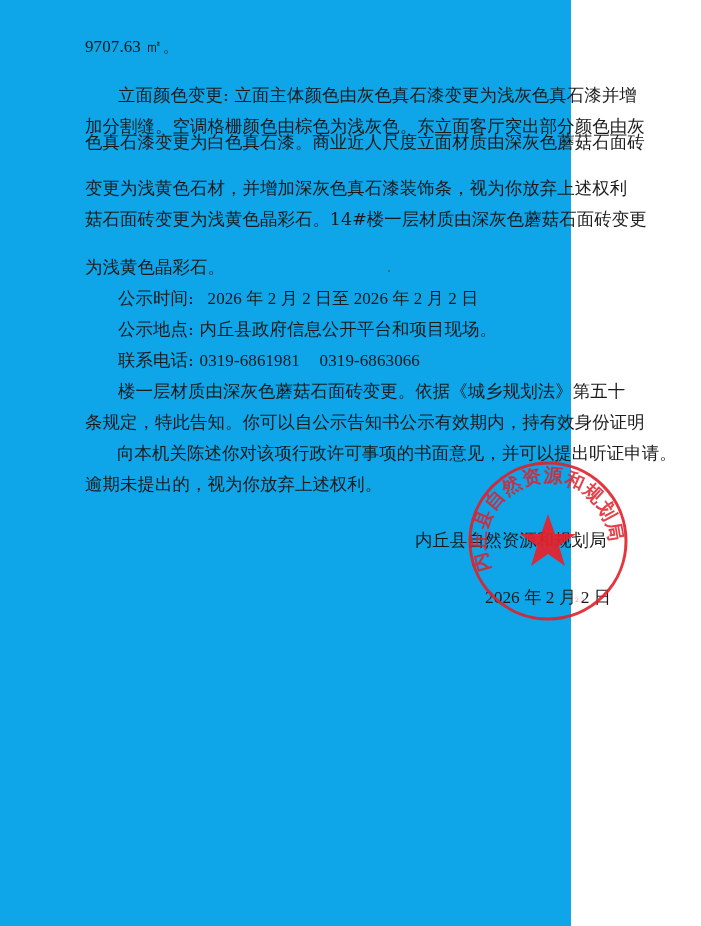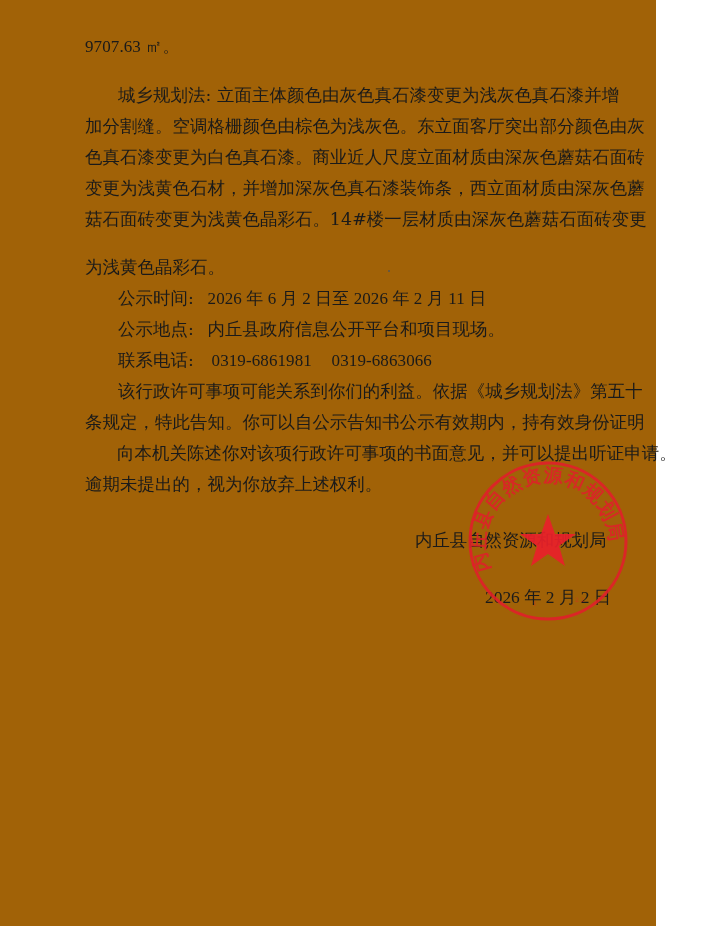--- a/index.html
+++ b/index.html
@@ -11,22 +11,22 @@
       width: 701px;
       height: 926px;
       position: relative;
       overflow: hidden;
       font-family: "DejaVu Serif", "Liberation Serif", serif;
       color: #1a1a1a;
     }
     .page {
       position: absolute;
       left: 0; top: 0;
-      width: 656px; height: 926px;
-      background: #a16207;
+      width: 571px; height: 926px;
+      background: #0ea5e9;
     }
     .line {
       position: absolute;
       left: 85px;
       font-size: 17.4px;
       line-height: 22px;
       white-space: nowrap;
       letter-spacing: 0.1px;
     }
     .num {
@@ -58,48 +58,48 @@
     }
   </style>
 </head>
 <body>
 
 <div class="page">
 
   <div class="line num" style="top:36px;">9707.63 ㎡。</div>
 
   <div>
-    <div class="line" style="top:84px; left:118px;">城乡规划法: 立面主体颜色由灰色真石漆变更为浅灰色真石漆并增</div>
+    <div class="line" style="top:84px; left:118px;">立面颜色变更: 立面主体颜色由灰色真石漆变更为浅灰色真石漆并增</div>
     <div class="line" style="top:115px;text-align:right;">加分割缝。空调格栅颜色由棕色为浅灰色。东立面客厅突出部分颜色由灰</div>
-    <div class="line" style="top:146px;">色真石漆变更为白色真石漆。商业近人尺度立面材质由深灰色蘑菇石面砖</div>
-    <div class="line" style="top:177px;">变更为浅黄色石材，并增加深灰色真石漆装饰条，西立面材质由深灰色蘑</div>
+    <div class="line" style="top:131px;">色真石漆变更为白色真石漆。商业近人尺度立面材质由深灰色蘑菇石面砖</div>
+    <div class="line" style="top:177px;">变更为浅黄色石材，并增加深灰色真石漆装饰条，视为你放弃上述权利</div>
     <div class="line" style="top:208px;text-align:center;">菇石面砖变更为浅黄色晶彩石。14#楼一层材质由深灰色蘑菇石面砖变更</div>
     <div class="line" style="top:232px;margin-top:24px;">为浅黄色晶彩石。</div>
   </div>
 
   <div class="dot"></div>
 
   <div>
     <div class="line" style="top:287px; left:118px;">
       <span>公示时间:</span>
-      <span class="num" style="margin-left:8px;">2026 年 6 月 2 日至 2026 年 2 月 11 日</span>
+      <span class="num" style="margin-left:8px;">2026 年 2 月 2 日至 2026 年 2 月 2 日</span>
     </div>
     <div class="line" style="top:318px; left:118px;">
       <span>公示地点:</span>
-      <span style="margin-left:8px;">内丘县政府信息公开平台和项目现场。</span>
+      <span style="">内丘县政府信息公开平台和项目现场。</span>
     </div>
     <div class="line" style="top:349px; left:118px;">
       <span>联系电话:</span>
-      <span class="num" style="margin-left:12px;">0319-6861981</span>
+      <span class="num" style="margin-left:0;">0319-6861981</span>
       <span class="num" style="margin-left:14px;margin-top:26px;">0319-6863066</span>
     </div>
   </div>
 
   <div>
-    <div class="line" style="top:380px; left:118px;">该行政许可事项可能关系到你们的利益。依据《城乡规划法》第五十</div>
+    <div class="line" style="top:380px; left:118px;">楼一层材质由深灰色蘑菇石面砖变更。依据《城乡规划法》第五十</div>
     <div class="line" style="top:411px;">条规定，特此告知。你可以自公示告知书公示有效期内，持有效身份证明</div>
     <div class="line" style="top:442px;margin-left:32px;">向本机关陈述你对该项行政许可事项的书面意见，并可以提出听证申请。</div>
     <div class="line" style="top:473px;">逾期未提出的，视为你放弃上述权利。</div>
   </div>
 
   <div class="sig" style="top:529px; left:415px;">内丘县自然资源和规划局</div>
   <div class="sig num" style="top:561px; left:485px;margin-top:25px;">2026 年 2 月 2 日</div>
 
   <svg class="seal" viewBox="0 0 170 170">
     <defs>

